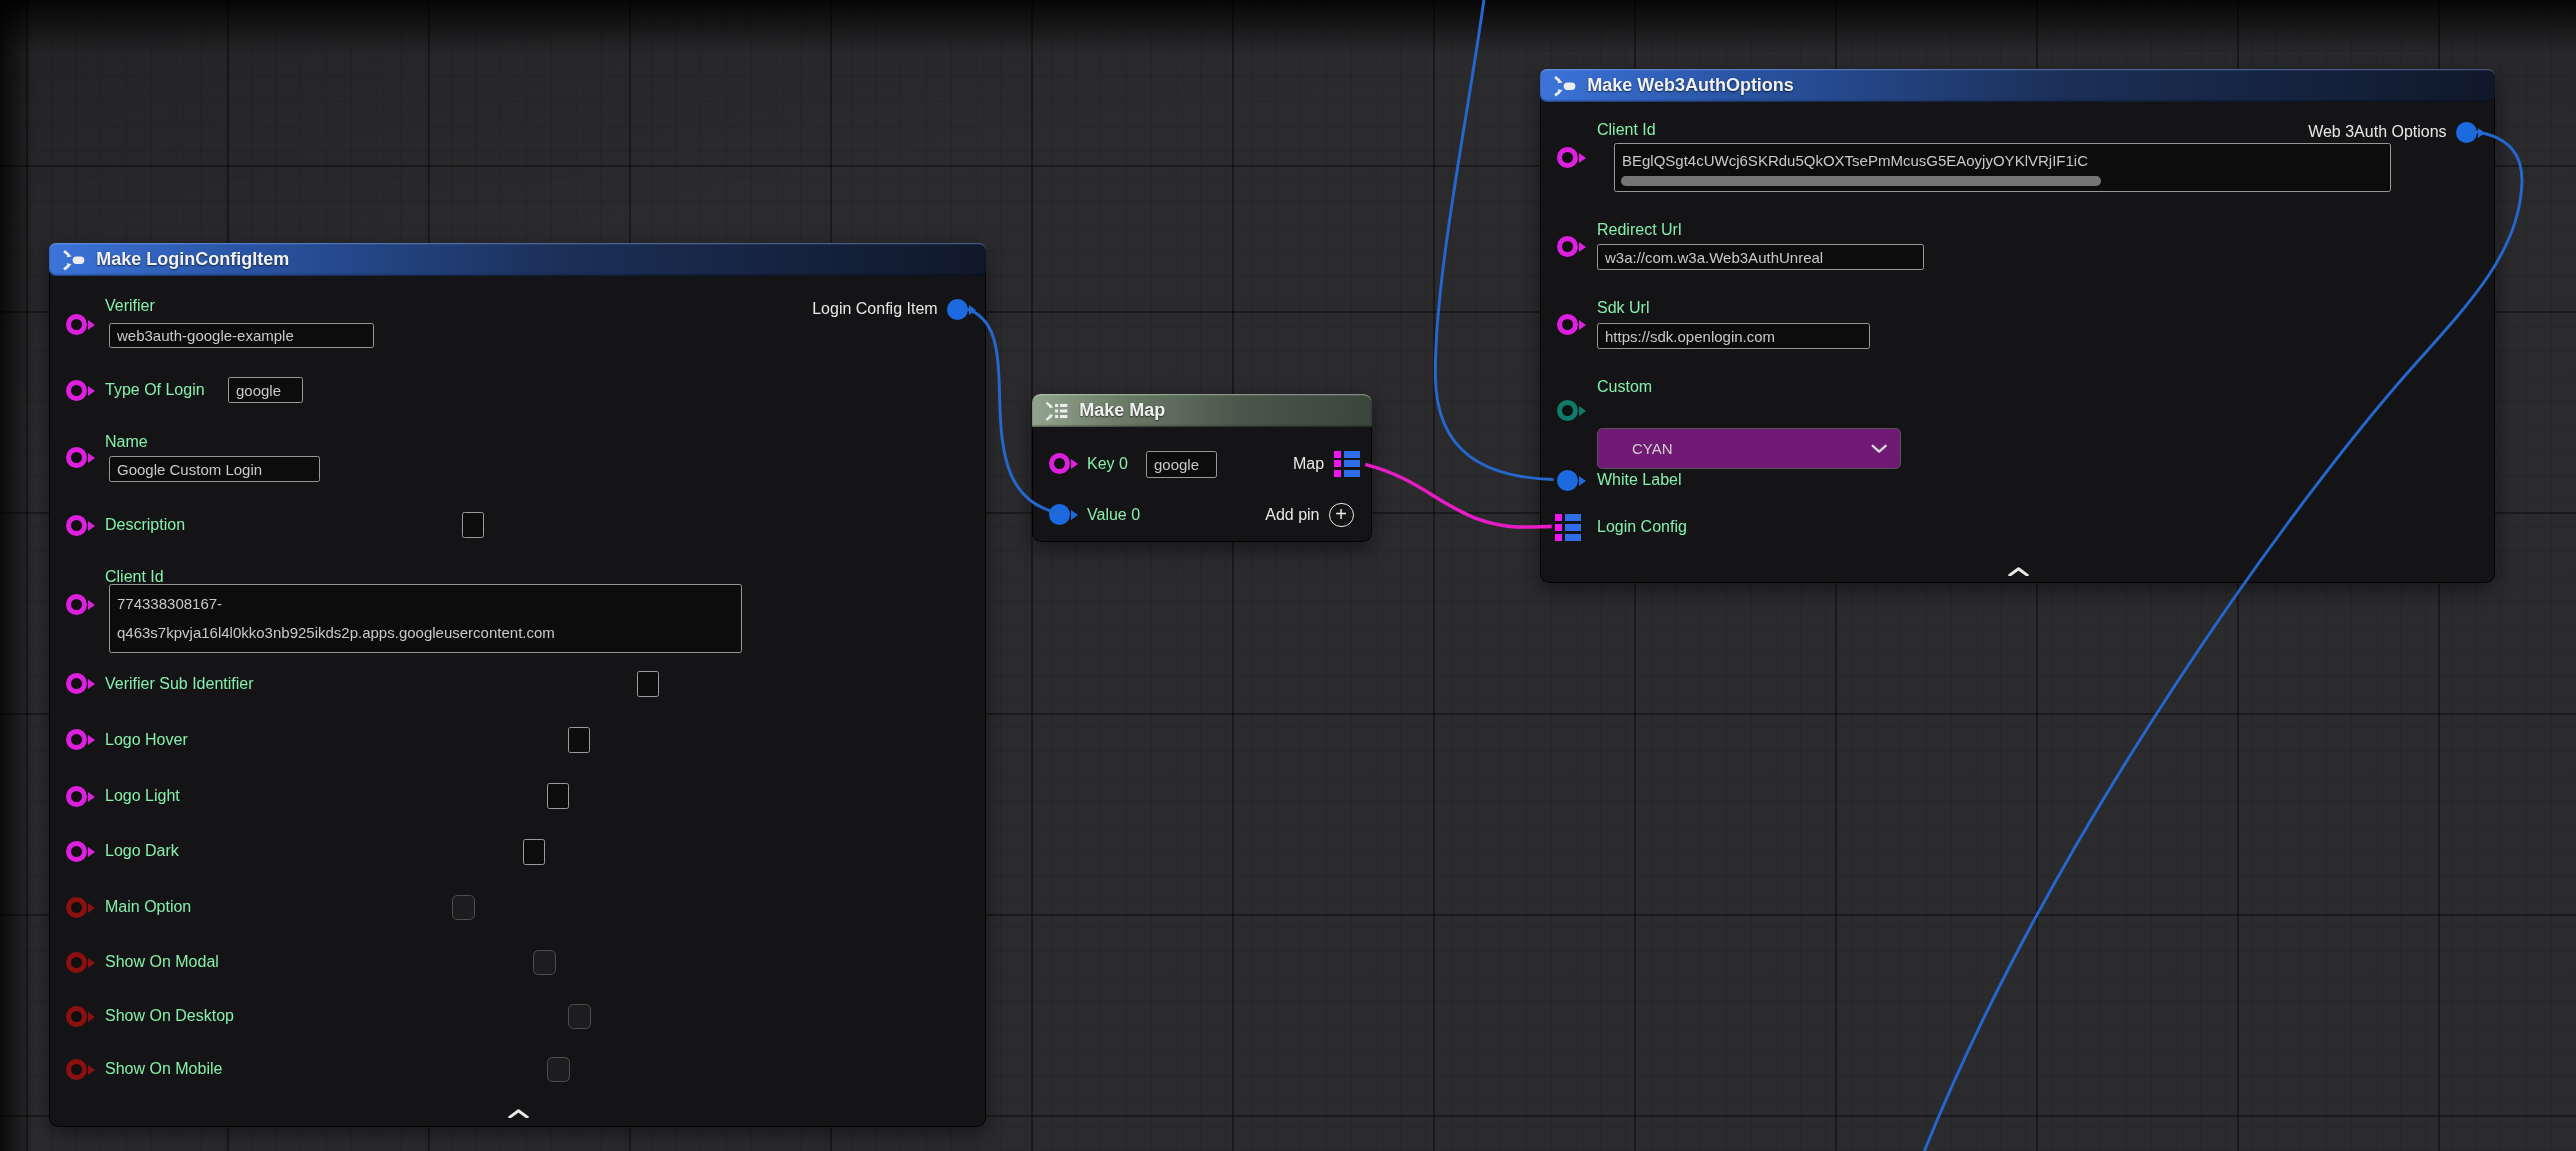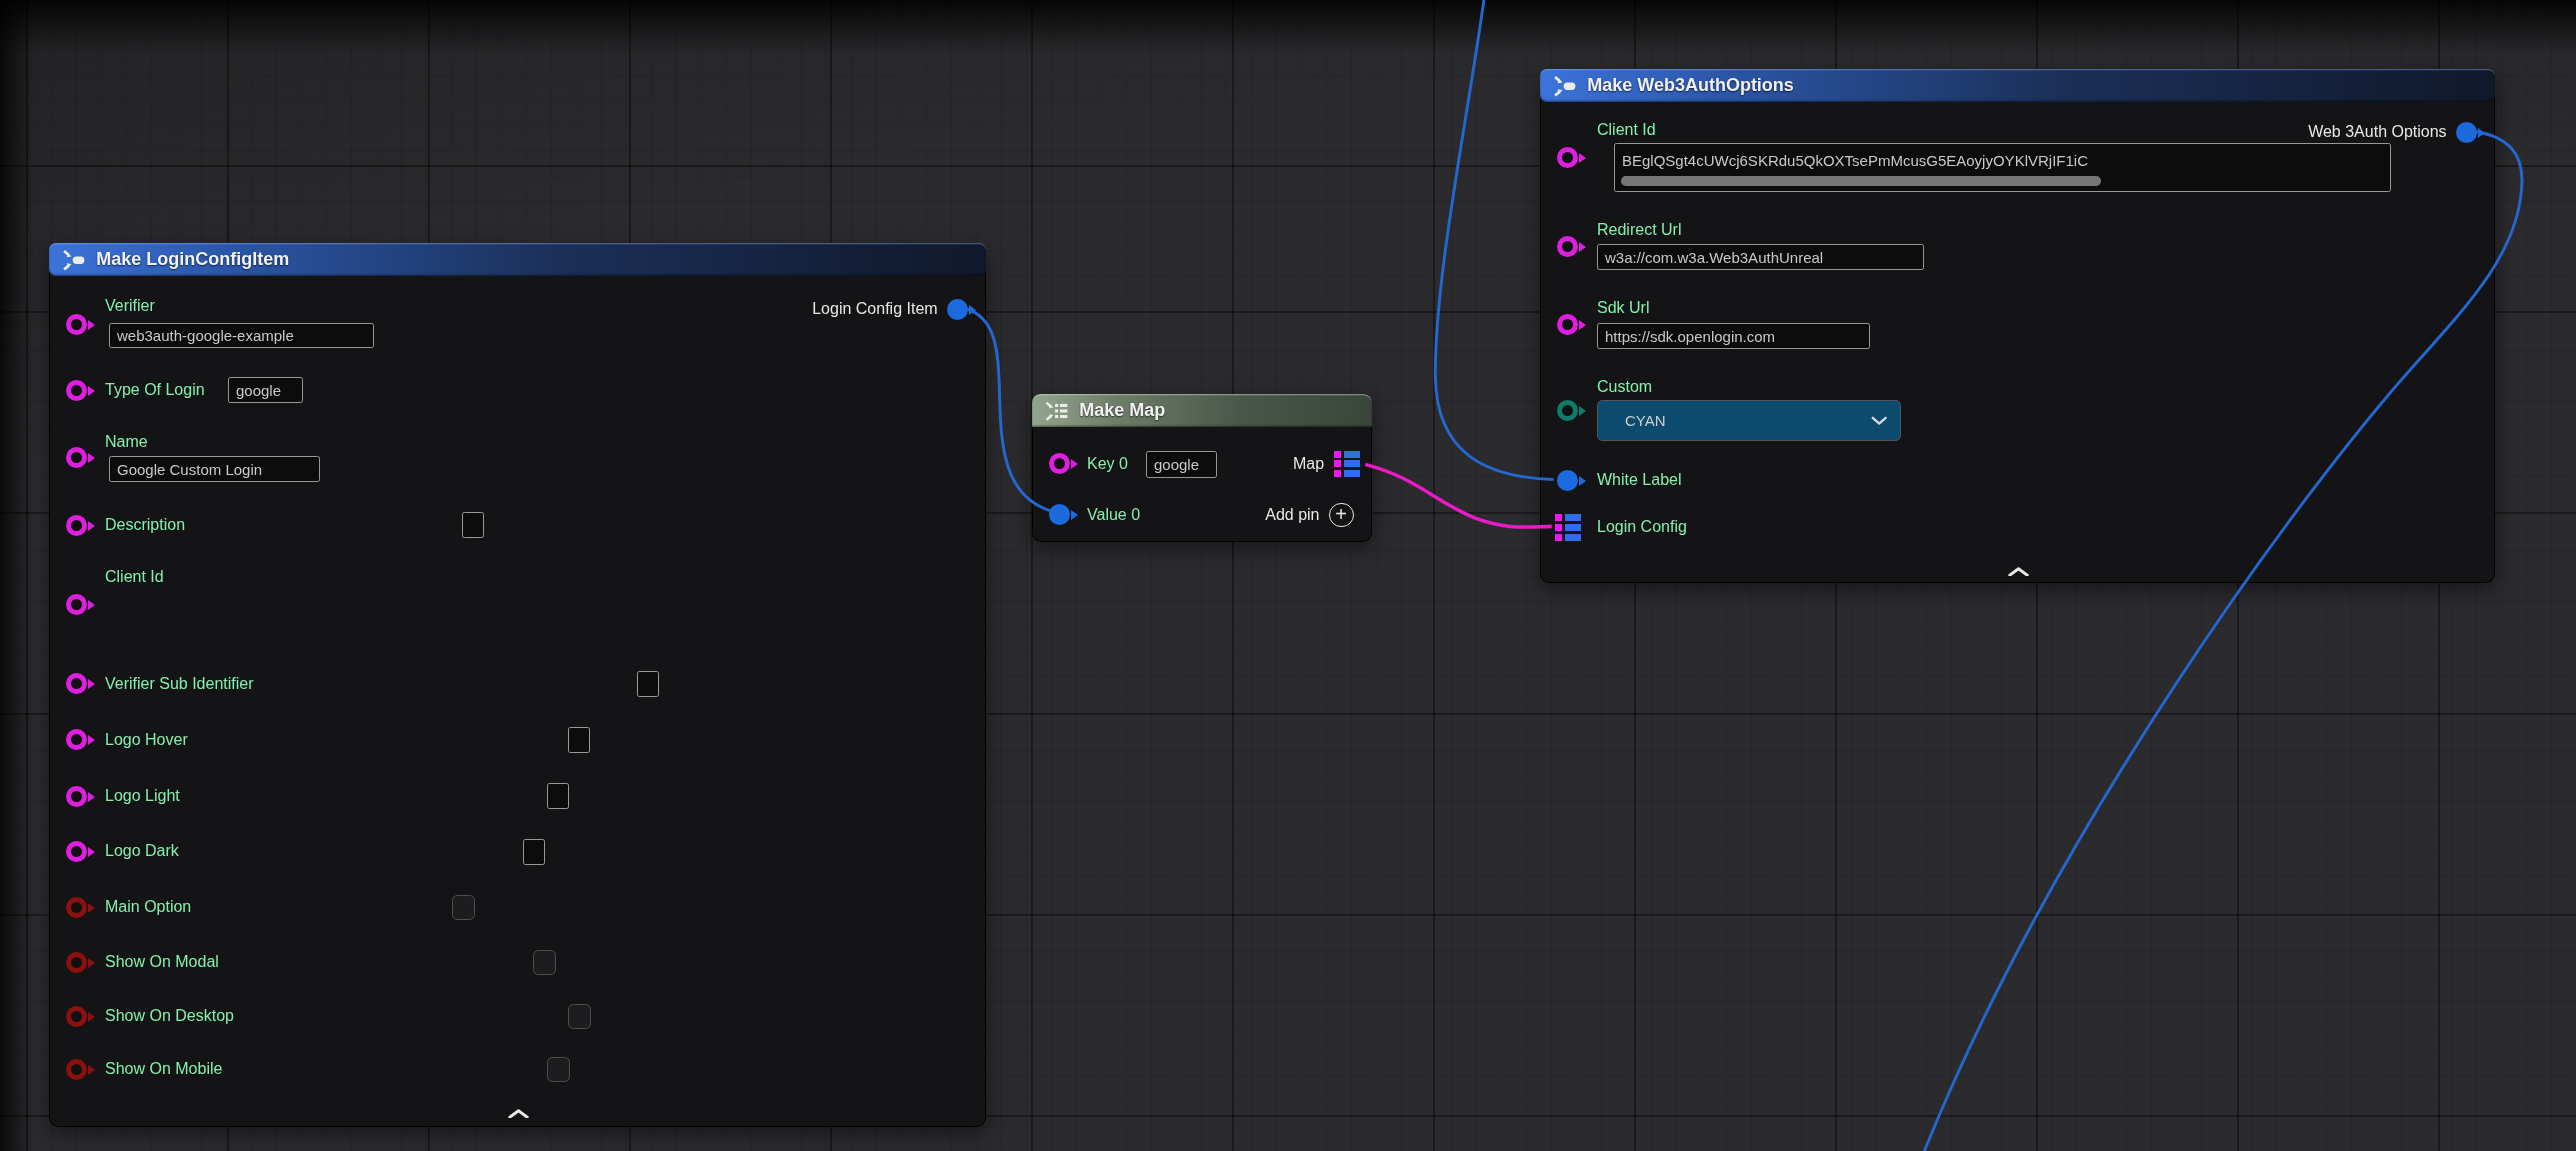--- a/index.html
+++ b/index.html
@@ -66,23 +66,23 @@
   .field{
     position:absolute;background:#0c0c0c;border:1.2px solid #989898;border-radius:2.3px;
     color:#c9c9c9;font-size:15px;display:flex;align-items:center;
     padding:0 7px;white-space:nowrap;overflow:hidden;box-sizing:border-box;
   }
   .bigfield{flex-direction:column;align-items:flex-start;justify-content:flex-start;padding-top:3.5px;line-height:29px;}
   .hscroll{position:absolute;left:5.8px;bottom:5.3px;height:9.4px;width:62%;background:#757575;border-radius:4.7px;}
   .ebox{position:absolute;width:21.6px;height:26px;border:1.2px solid #9a9a9a;border-radius:2.3px;background:#0c0c0c;box-sizing:border-box;}
   .cb{position:absolute;width:23.4px;height:24.6px;border:1.2px solid #4e4e4e;border-radius:5.3px;background:#1d1d1f;box-sizing:border-box;}
   .dd{
-    position:absolute;border:1.2px solid #565656;border-radius:5.3px;background:#0c4a6e;
+    position:absolute;border:1.2px solid #565656;border-radius:5.3px;background:#701a75;
     color:#cfcfcf;font-size:15px;display:flex;align-items:center;justify-content:space-between;
-    padding:0 13px 0 27px;box-sizing:border-box;
+    padding:0 13px 0 34px;box-sizing:border-box;margin-top:28px;
   }
   .orow{position:absolute;display:flex;align-items:center;gap:9.4px;height:32px;}
   .orow .pin{position:relative;flex:0 0 auto;}
   .orow .mappin{position:relative;flex:0 0 auto;}
   .olbl{color:#e8e8e8;font-size:16px;white-space:nowrap;}
   .addpin{
     width:24.6px;height:24.6px;border:1.8px solid #e8e8e8;border-radius:50%;box-sizing:border-box;
     display:flex;align-items:center;justify-content:center;color:#e8e8e8;flex:0 0 auto;
   }
   .addpin::before{content:"+";font-size:20px;line-height:1;margin-top:-1.8px;}
@@ -133,20 +133,24 @@
     <div class="field" style="left:59px;top:212px;width:211px;height:26px;">
       <span>Google Custom Login</span>
     </div>
 
     <span class="pin p-str" style="left:16.4px;top:271px;"></span>
     <span class="lbl" style="left:55px;top:272px;">Description</span>
     <span class="ebox" style="left:412px;top:268px;"></span>
 
     <span class="pin p-str" style="left:16.4px;top:350px;"></span>
     <span class="lbl" style="left:55px;top:324px;">Client Id</span>
+    <div class="field bigfield" style="left:59px;top:340px;width:633px;height:69px;">
+      <span>774338308167-</span>
+      <span>q463s7kpvja16l4l0kko3nb925ikds2p.apps.googleusercontent.com</span>
+    </div>
 
     <span class="pin p-str" style="left:16.4px;top:429px;"></span>
     <span class="lbl" style="left:55px;top:431px;">Verifier Sub Identifier</span>
     <span class="ebox" style="left:587px;top:427px;"></span>
 
     <span class="pin p-str" style="left:16.4px;top:485px;"></span>
     <span class="lbl" style="left:55px;top:487px;">Logo Hover</span>
     <span class="ebox" style="left:518px;top:483px;"></span>
 
     <span class="pin p-str" style="left:16.4px;top:542px;"></span>

